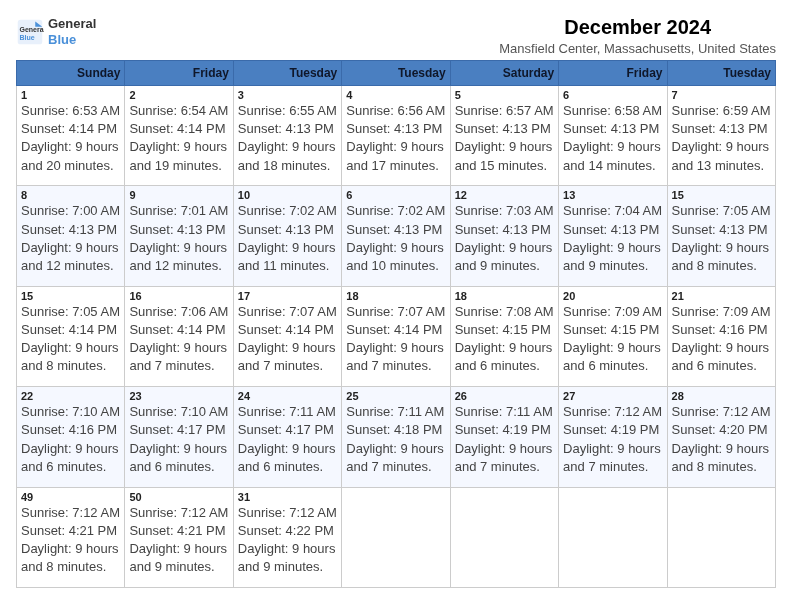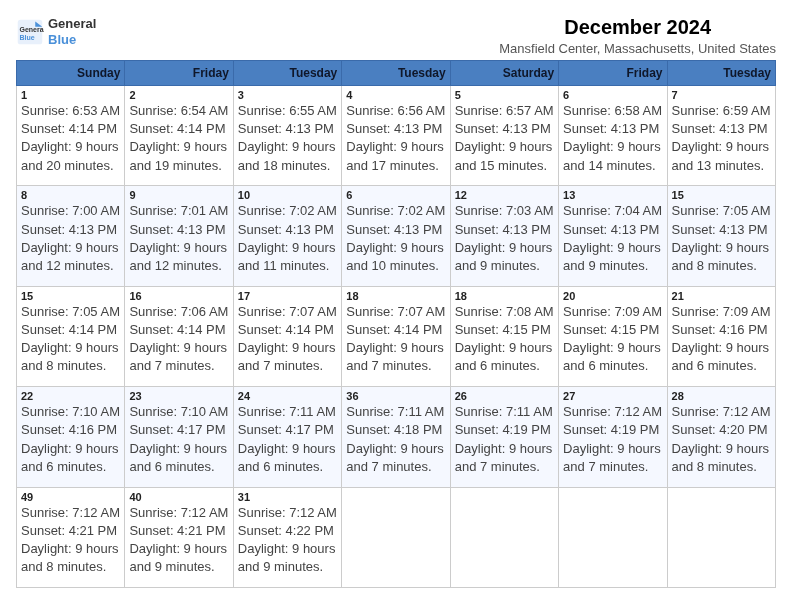--- a/index.html
+++ b/index.html
@@ -228,21 +228,21 @@
           </td>
           <td>
             <span class="day-num">23</span>
             <div class="day-info">Sunrise: 7:10 AM<br>Sunset: 4:17 PM<br>Daylight: 9 hours and 6 minutes.</div>
           </td>
           <td>
             <span class="day-num">24</span>
             <div class="day-info">Sunrise: 7:11 AM<br>Sunset: 4:17 PM<br>Daylight: 9 hours and 6 minutes.</div>
           </td>
           <td>
-            <span class="day-num">36</span>
+            <span class="day-num">25</span>
             <div class="day-info">Sunrise: 7:11 AM<br>Sunset: 4:18 PM<br>Daylight: 9 hours and 7 minutes.</div>
           </td>
           <td>
             <span class="day-num">26</span>
             <div class="day-info">Sunrise: 7:11 AM<br>Sunset: 4:19 PM<br>Daylight: 9 hours and 7 minutes.</div>
           </td>
           <td>
             <span class="day-num">27</span>
             <div class="day-info">Sunrise: 7:12 AM<br>Sunset: 4:19 PM<br>Daylight: 9 hours and 7 minutes.</div>
           </td>
@@ -250,21 +250,21 @@
             <span class="day-num">28</span>
             <div class="day-info">Sunrise: 7:12 AM<br>Sunset: 4:20 PM<br>Daylight: 9 hours and 8 minutes.</div>
           </td>
         </tr>
         <tr>
           <td>
             <span class="day-num">49</span>
             <div class="day-info">Sunrise: 7:12 AM<br>Sunset: 4:21 PM<br>Daylight: 9 hours and 8 minutes.</div>
           </td>
           <td>
-            <span class="day-num">40</span>
+            <span class="day-num">50</span>
             <div class="day-info">Sunrise: 7:12 AM<br>Sunset: 4:21 PM<br>Daylight: 9 hours and 9 minutes.</div>
           </td>
           <td>
             <span class="day-num">31</span>
             <div class="day-info">Sunrise: 7:12 AM<br>Sunset: 4:22 PM<br>Daylight: 9 hours and 9 minutes.</div>
           </td>
           <td class="empty"></td>
           <td class="empty"></td>
           <td class="empty"></td>
           <td class="empty"></td>

